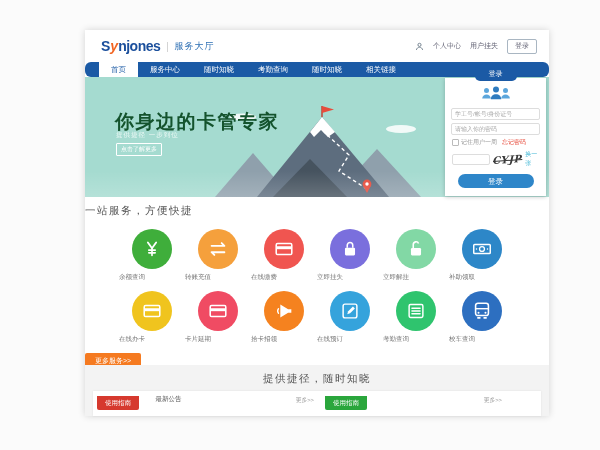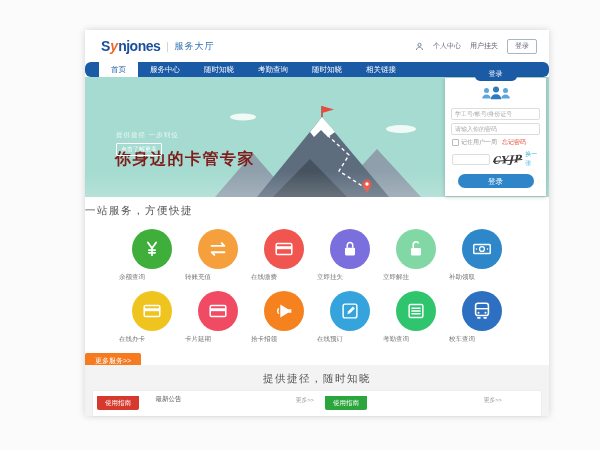--- a/index.html
+++ b/index.html
@@ -19,22 +19,22 @@
   .hdr-right a{color:#667;text-decoration:none;cursor:pointer;}
   .login-link{border:1px solid #a9b6c2;border-radius:2px;padding:1.5px 7px;color:#50606e;}
   
   .nav{height:15px;background:#1b5aa5;display:flex;padding-left:14px;border-radius:6px;}
   .nav-item{color:#fff;font-size:7.5px;line-height:15px;padding:0 12px;cursor:pointer;}
   .nav-item.active{background:#fff;color:#1b5aa5;}
   
   .banner{position:relative;height:120px;background:#a5dbd0;overflow:hidden;}
   .banner-fade{position:absolute;left:0;right:0;bottom:0;height:26px;
     background:linear-gradient(rgba(255,255,255,0),rgba(255,255,255,.18));}
-  .banner-title{position:absolute;left:30px;top:32px;color:#7f1d1d;font-size:16px;
-    font-weight:bold;letter-spacing:1.5px;margin-top:40px;}
+  .banner-title{position:absolute;left:30px;top:32px;color:#14532d;font-size:19px;
+    font-weight:bold;letter-spacing:1.5px;}
   .banner-sub{position:absolute;left:31px;top:54px;color:#effaf7;font-size:6.5px;letter-spacing:1px;}
   .banner-btn{position:absolute;left:31px;top:66px;border:1px solid #fff;color:#fff;
     font-size:6px;padding:1px 4px;border-radius:1px;cursor:pointer;}
   .mountains{position:absolute;left:130px;top:24px;width:210px;height:96px;}
   
   .login-card{position:absolute;right:3px;top:48px;width:101px;height:118px;background:#fff;
     box-shadow:0 1px 4px rgba(0,0,0,.22);z-index:6;}
   .login-tab{position:absolute;left:50%;transform:translateX(-50%);top:-11px;background:#1b5aa5;
     color:#fff;font-size:7px;width:42px;text-align:center;padding:2px 0 2px;
     border-radius:3px 3px 5px 5px;cursor:pointer;}

